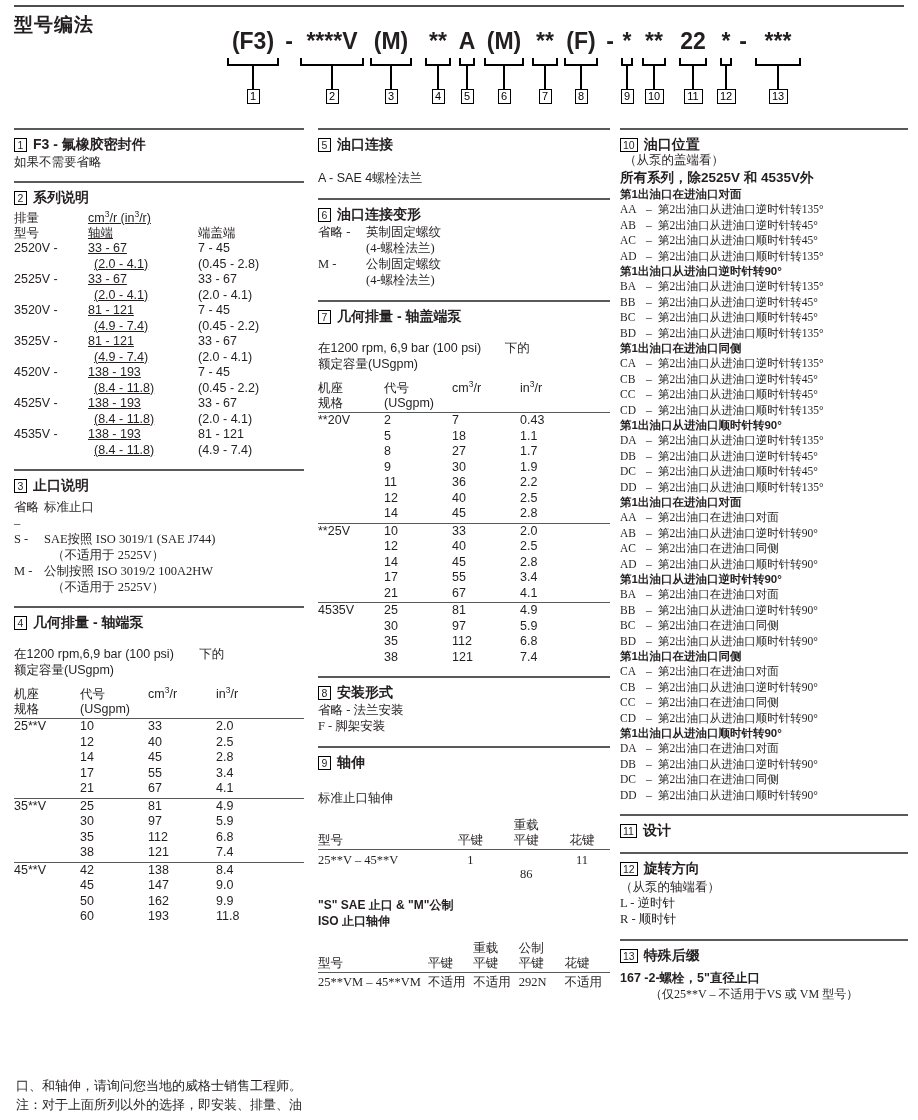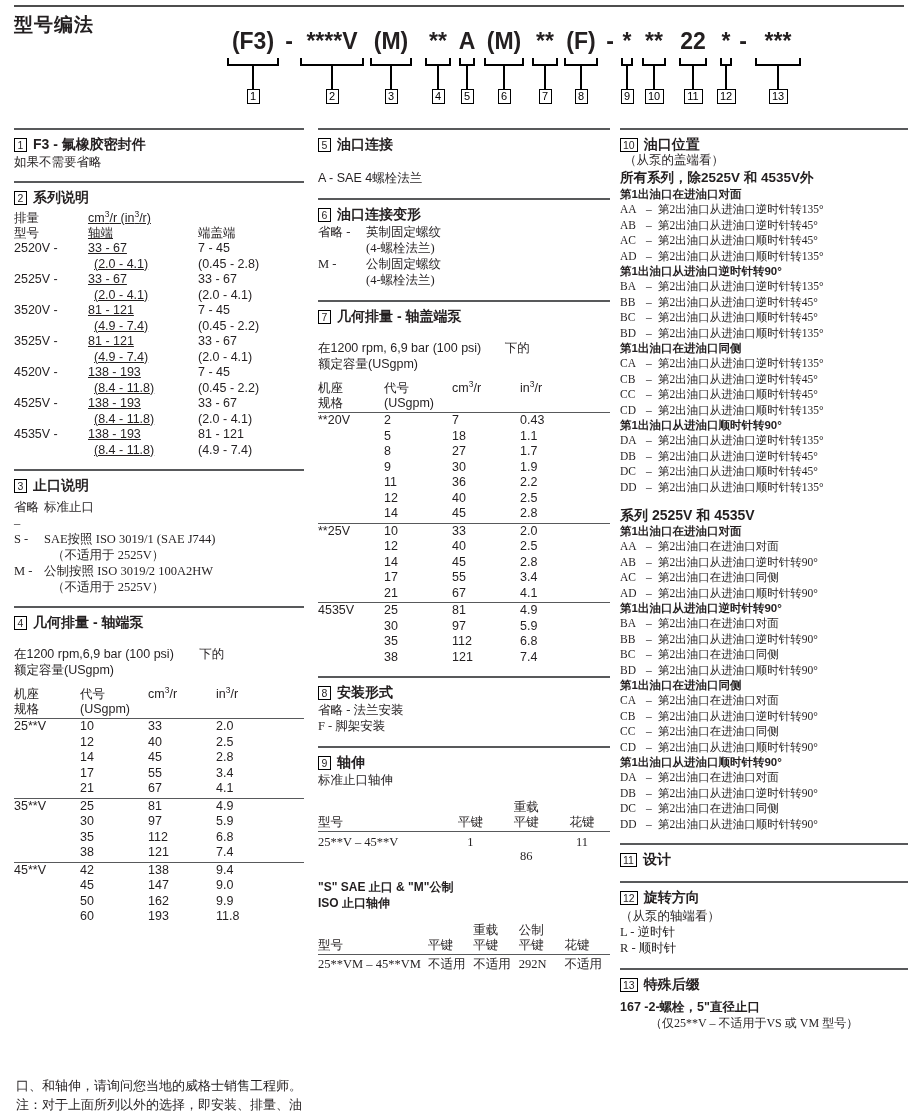--- a/index.html
+++ b/index.html
@@ -439,21 +439,21 @@
           <tr class="rule-b">
               <td></td>
               <td>38</td>
               <td>121</td>
               <td>7.4</td>
             </tr>
           <tr>
               <td>45**V</td>
               <td>42</td>
               <td>138</td>
-              <td>9.4</td>
+              <td>8.4</td>
             </tr>
           <tr>
               <td></td>
               <td>45</td>
               <td>147</td>
               <td>9.0</td>
             </tr>
           <tr>
               <td></td>
               <td>50</td>
@@ -646,21 +646,21 @@
       </div>
   </div>
 
   <div class="rule" style="margin-top:12px;"></div>
 
   <div>
     <div class="sec-head">
       <span class="sec-num">9</span>
       <span class="sec-title">轴伸</span>
     </div>
-    <div class="body-txt serif" style="margin-top:2px;">标准止口轴伸</div>
+    <div class="body-txt serif" style="margin-top:20px;">标准止口轴伸</div>
 
     <table class="dt t9a" style="margin-top:12px;">
       <tbody>
           <tr class="hdr">
         <td></td>
         <td></td>
         <td>重载</td>
         <td></td>
       </tr>
       <tr class="hdr rule-b">
@@ -803,21 +803,20 @@
               <span class="code">DC</span>
               <span class="dash">–</span>
               <span class="desc">第2出油口从进油口顺时针转45°</span>
             </div>
         <div class="pp-row">
               <span class="code">DD</span>
               <span class="dash">–</span>
               <span class="desc">第2出油口从进油口顺时针转135°</span>
             </div>
       </div>
-    <div class="pp-group-title" style="margin-top:11px;font-size:14px;">系列 2525V 和  4535V</div>
     <div id="sec10-g2">
         <div class="pp-sub">第1出油口在进油口对面</div>
         <div class="pp-row">
               <span class="code">AA</span>
               <span class="dash">–</span>
               <span class="desc">第2出油口在进油口对面</span>
             </div>
         <div class="pp-row">
               <span class="code">AB</span>
               <span class="dash">–</span>

